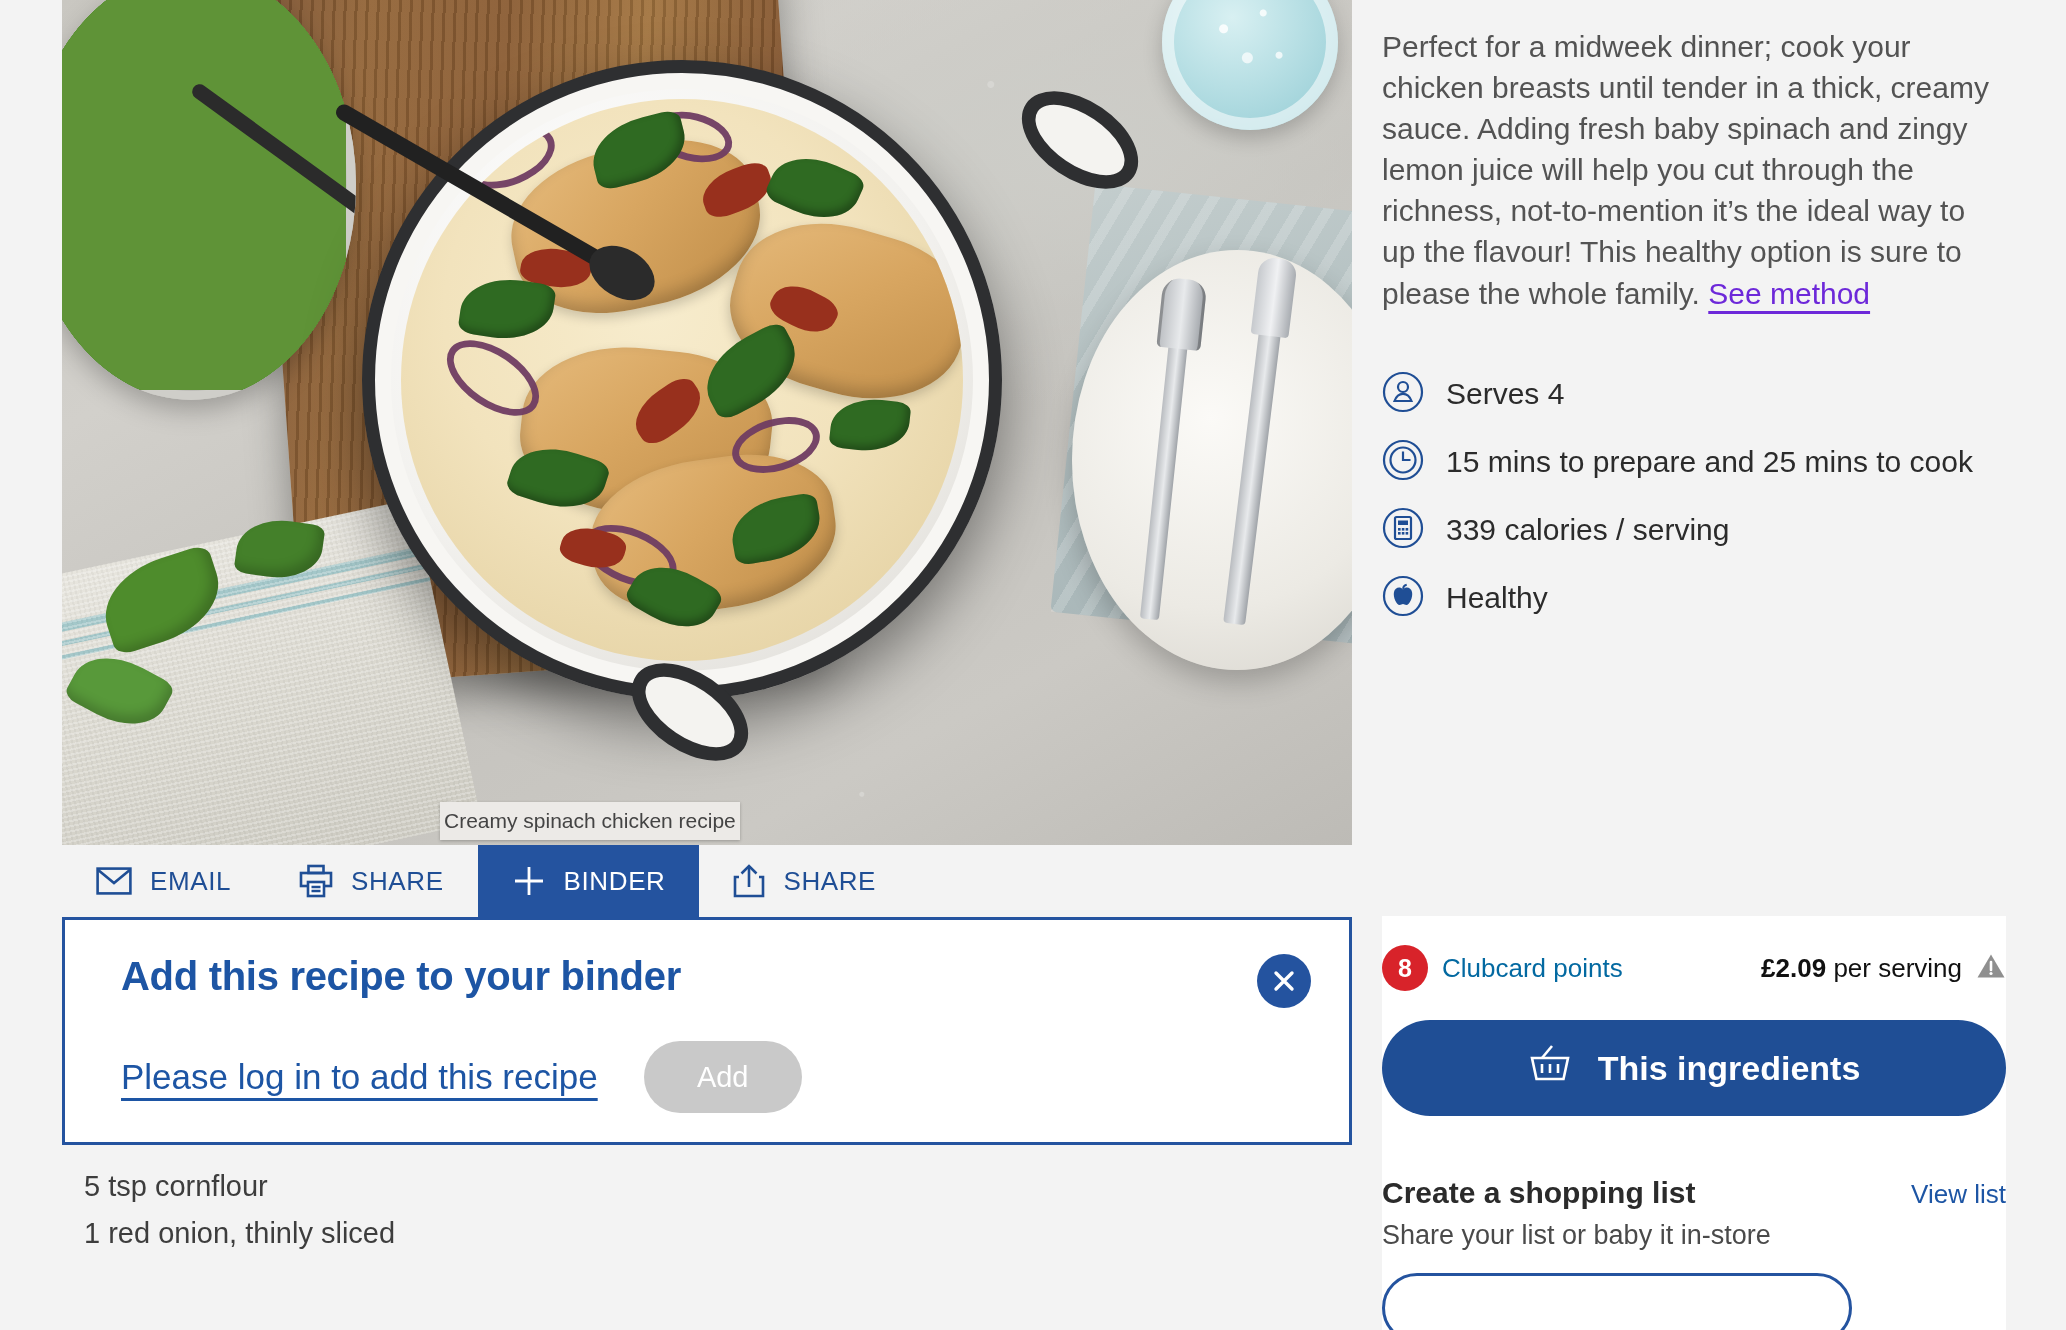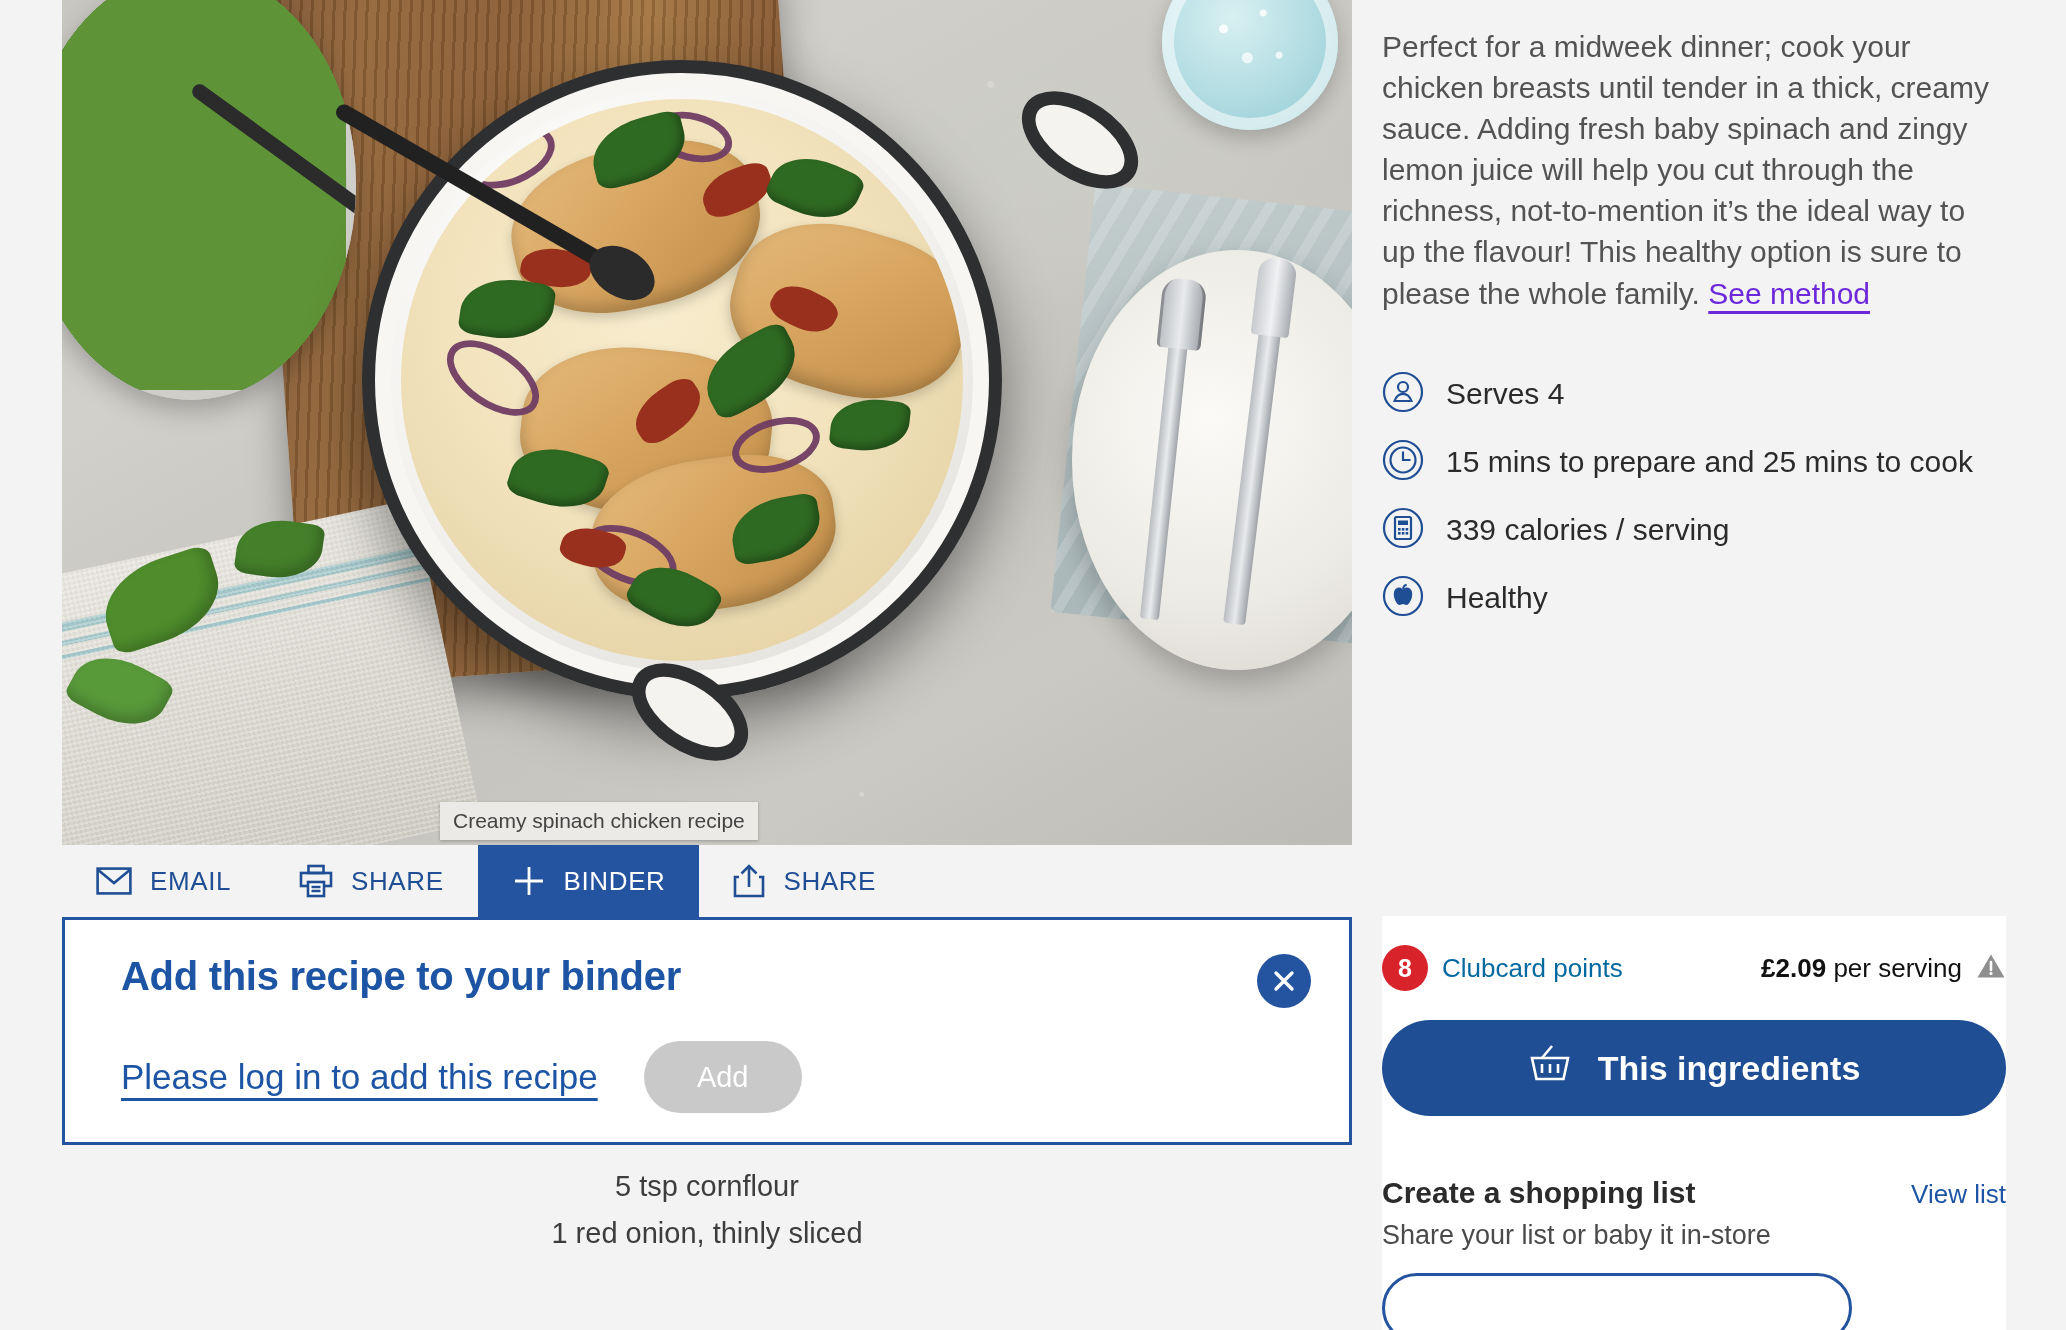--- a/index.html
+++ b/index.html
@@ -184,21 +184,21 @@
     box-shadow: inset 8px 0 0 -5px rgba(0,0,0,.25), inset -8px 0 0 -5px rgba(0,0,0,.25);
   }
   .knife { left:1180px; top:315px; width:22px; height:310px; transform:rotate(7deg); }
   .knife:before {
     content:""; position:absolute; left:-8px; top:-58px; width:38px; height:78px;
     background:linear-gradient(90deg,#c6c9cd,#f0f1f3,#a8acb1); border-radius:16px 16px 4px 4px;
   }
 
   .caption {
     position:absolute; left:378px; bottom:5px;
-    background:#eceae7; color:#444; font-size:21px; padding:7px 13px;
+    background:#eceae7; color:#444; font-size:21px; padding:7px 4px;
     box-shadow:0 1px 3px rgba(0,0,0,.25);
   }
 
   
   .toolbar { position:relative; display:flex; height:72px; margin-top:0; }
   .tb-item {
     display:flex; align-items:center; gap:18px; padding:0 34px;
     font-size:26px; letter-spacing:.6px; color:#1f4e95; cursor:pointer;
     background:#f3f3f3;
   }
@@ -221,21 +221,21 @@
     width:158px; height:72px; font-size:29px; font-family:inherit; cursor:default;
   }
   .close-btn {
     position:absolute; right:38px; top:34px; width:54px; height:54px; border-radius:50%;
     background:#24539f; border:none; cursor:pointer;
     display:flex; align-items:center; justify-content:center;
   }
   .close-btn svg { display:block; }
 
   
-  .ingredients { background:#f3f3f3; padding:18px 22px 0 22px;text-align:center; }
+  .ingredients { background:#f3f3f3; padding:18px 22px 0 22px; }
   .ing { font-size:29px; color:#3d3d3d; line-height:1.62; }
 
   
   .right-col { position:absolute; left:1382px; top:0; width:624px; }
   .desc {
     font-size:30px; line-height:1.37; color:#535353; padding-top:26px;
   }
   .see-method {
     color:#6d28d9; text-decoration:underline; text-underline-offset:7px;
     text-decoration-thickness:3px; cursor:pointer; white-space:nowrap;

